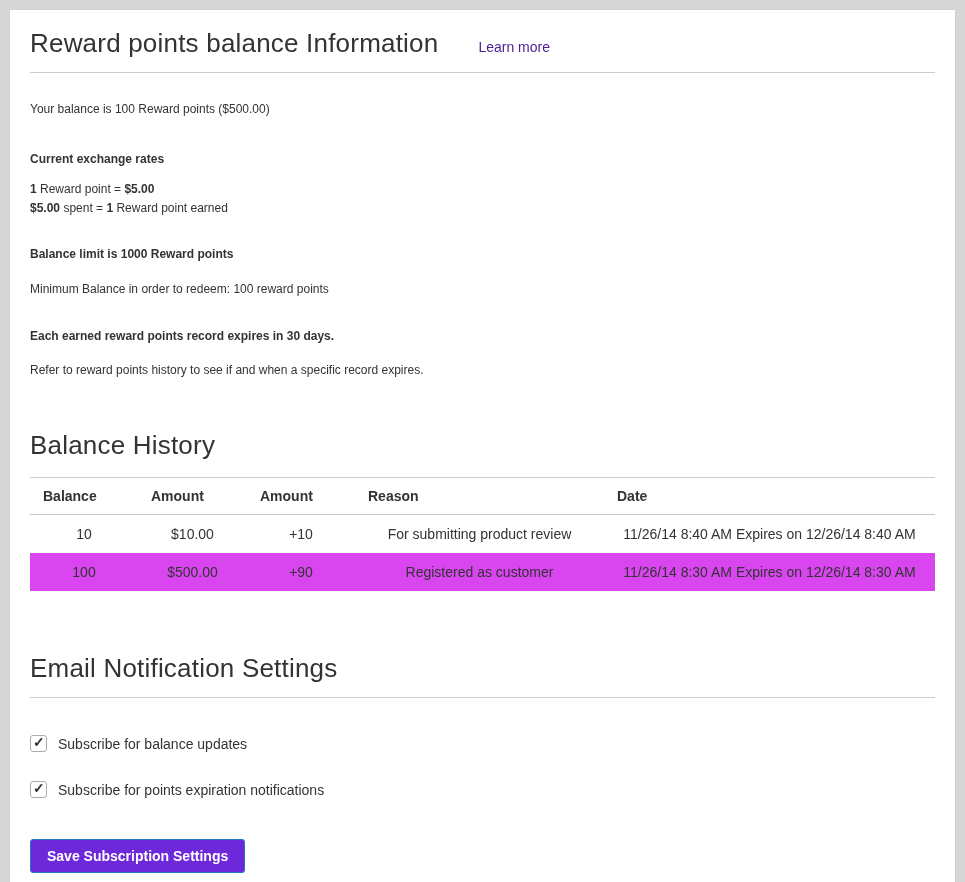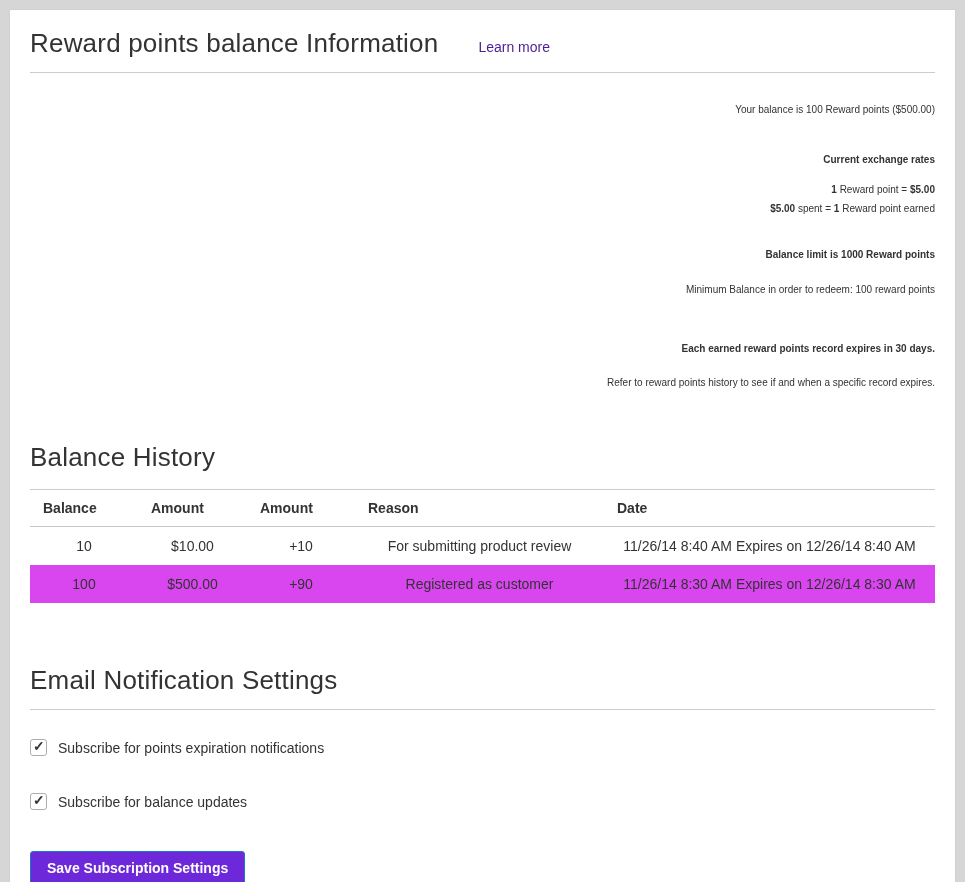--- a/index.html
+++ b/index.html
@@ -37,27 +37,27 @@
     font-size: 14px;
     text-decoration: none;
     cursor: pointer;
   }
 
   
   .balance-summary {
     margin-top: 27px;
     font-size: 16px;
   }
-  .info p { font-size: 10px; line-height: 19px; text-align: right; }
+  .info p { font-size: 12px; line-height: 19px; }
   .bold { font-weight: 700; }
   .exchange-heading { margin-top: 31px; font-weight: 700; }
   .rates { margin-top: 11px; }
   .limit-line { margin-top: 27px; font-weight: 700; }
   .minimum-line { margin-top: 16px; }
-  .expiry-line { margin-top: 40px; font-weight: 700; }
+  .expiry-line { margin-top: 28px; font-weight: 700; }
   .expiry-note { margin-top: 15px; }
 
   
   .history-section { margin-top: 50px; }
   h2.plain { margin-bottom: 16px; }
   table {
     width: 100%;
     border-collapse: collapse;
     font-size: 14px;
   }
@@ -191,26 +191,26 @@
         </tr>
       </tbody>
     </table>
   </div>
 
   <div class="notify-section">
     <div class="notify-head">
       <h2>Email Notification Settings</h2>
     </div>
 
+    <div class="checkbox-row first">
+      <input type="checkbox" id="cb-balance" checked="" style="">
+      <label for="cb-balance">Subscribe for balance updates</label>
+    </div>
+
     <div class="checkbox-row second">
       <input type="checkbox" id="cb-expiration" checked="" style="">
       <label for="cb-expiration">Subscribe for points expiration notifications</label>
     </div>
 
-    <div class="checkbox-row first">
-      <input type="checkbox" id="cb-balance" checked="" style="">
-      <label for="cb-balance">Subscribe for balance updates</label>
-    </div>
-
     <button class="save-btn">Save Subscription Settings</button>
   </div>
 
 </div>
 
 </body></html>

